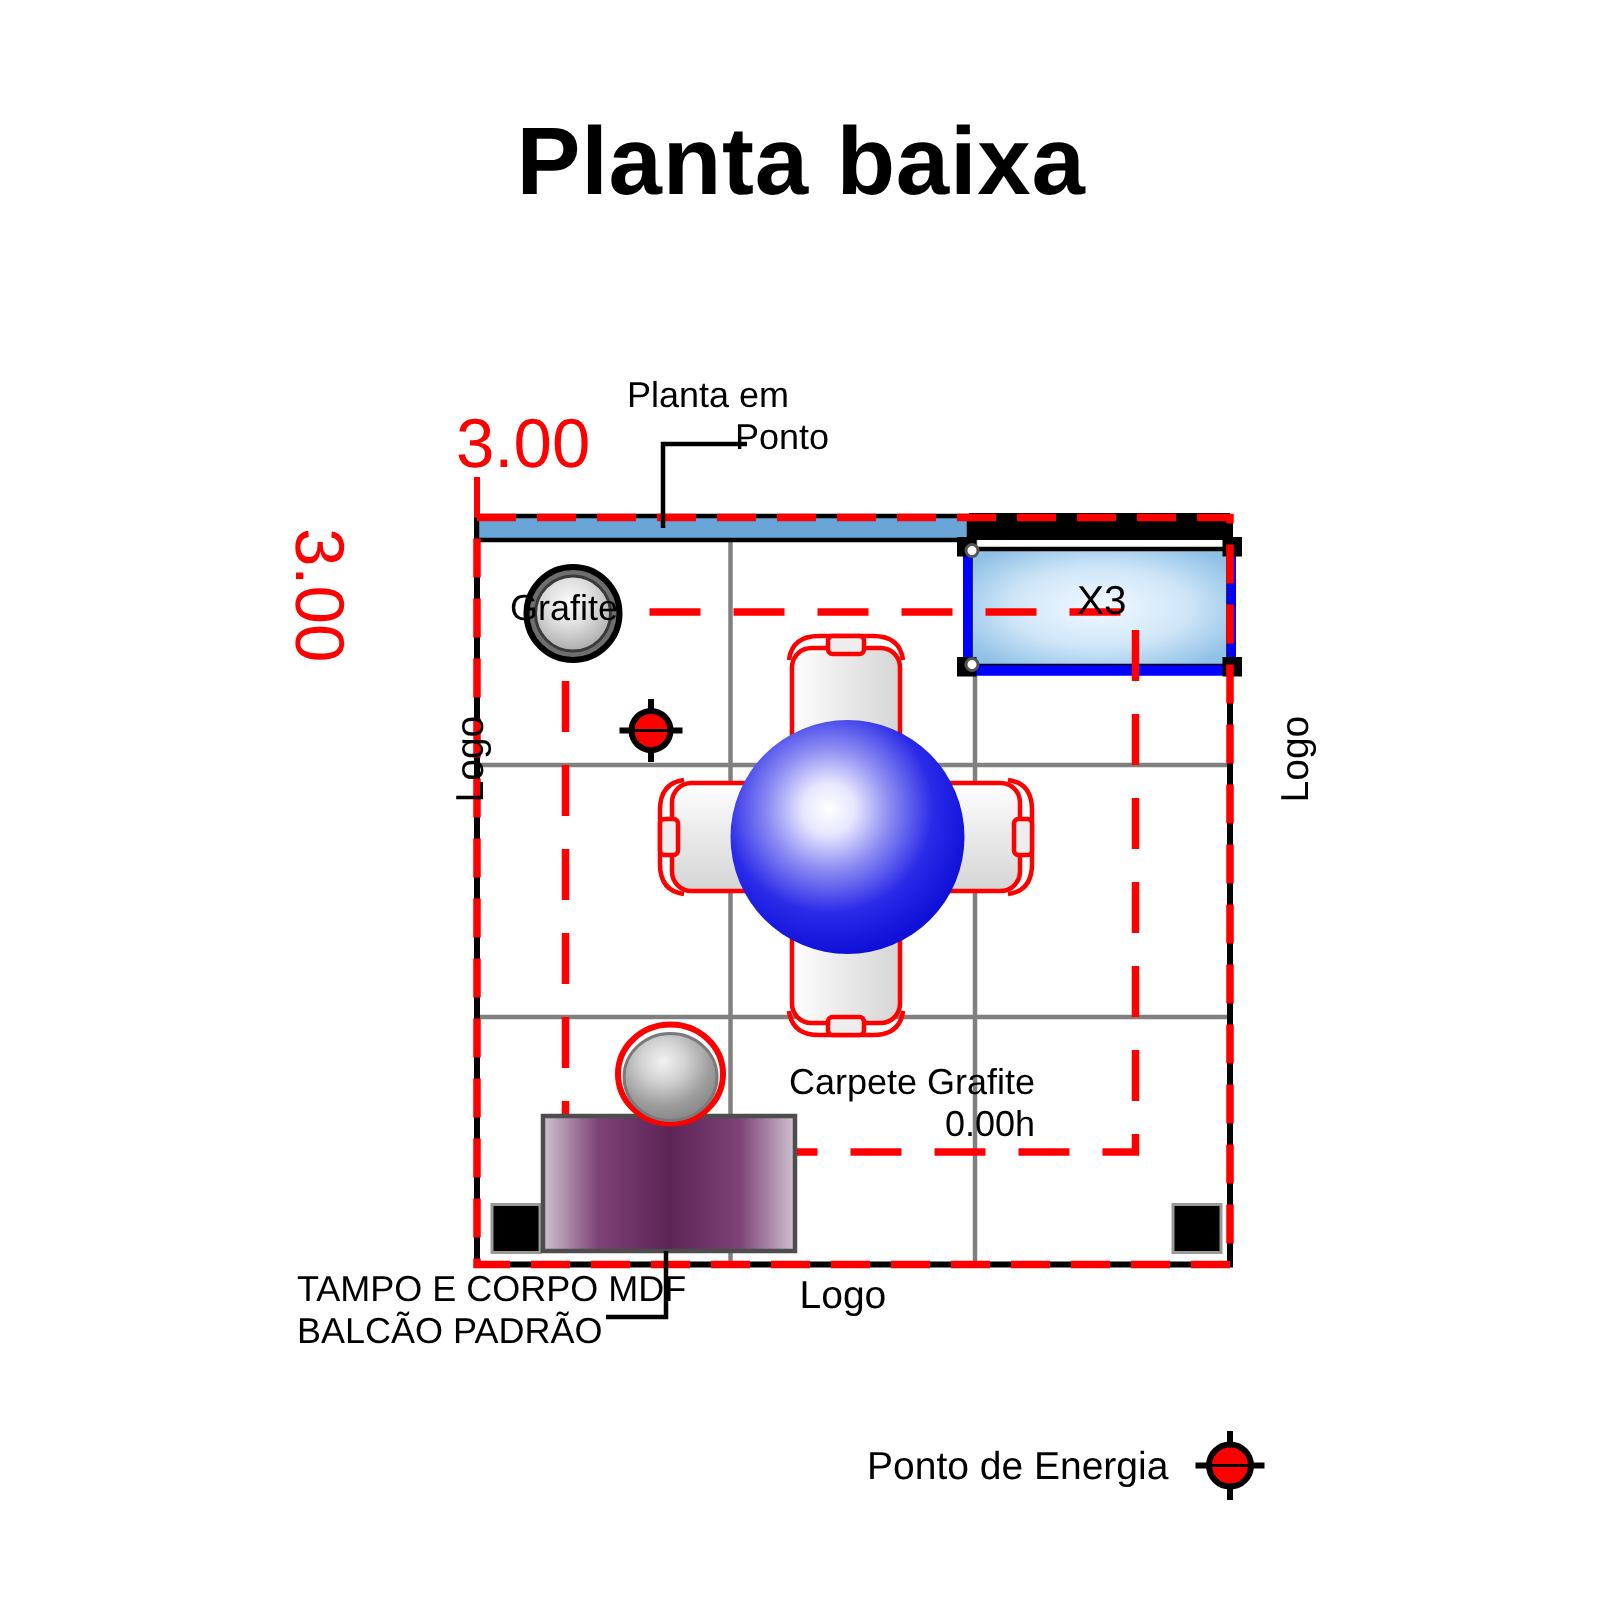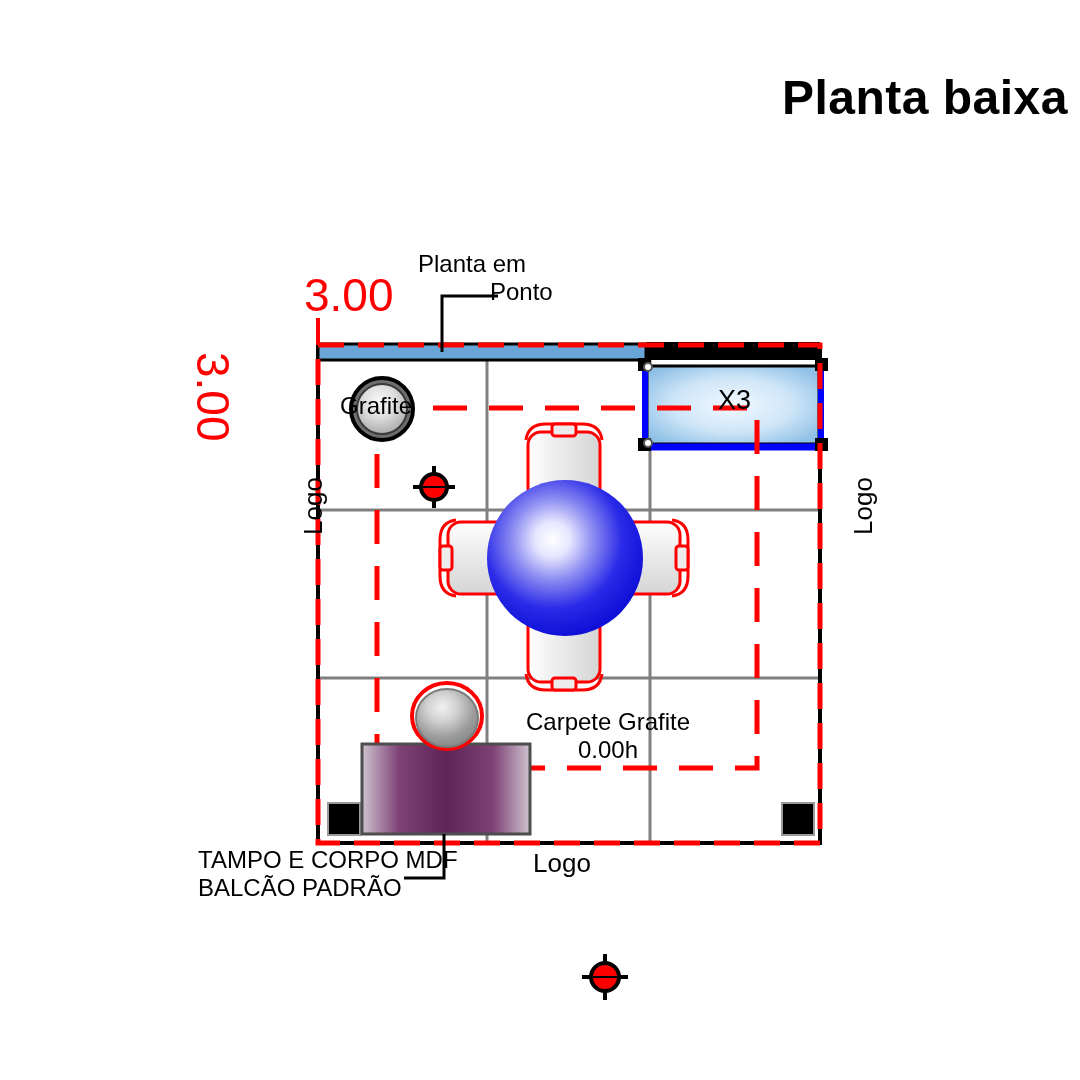--- a/index.html
+++ b/index.html
@@ -15,22 +15,22 @@
     font-family: "Liberation Sans", sans-serif;
     color: #000000;
   }
 
   
   #plan-title {
     position: absolute;
     top: 72px;
     left: 0;
     width: 1068px;
-    text-align: right;
-    font-size: 48px;
+    text-align: center;
+    font-size: 64px;
     font-weight: bold;
     letter-spacing: 0.5px;
     line-height: 1.1;
     white-space: nowrap;
   }
 
   
   #plan-canvas {
     position: absolute;
     left: 0;
@@ -247,34 +247,35 @@
   <div>Planta em</div>
   <div style="margin-left:72px">Ponto</div>
 </div>
 
 <div class="plan-text" id="label-lixeira">Grafite</div>
 
 <div class="plan-text" id="label-x3">X3</div>
 
 <div class="plan-text" id="label-carpete">
   <div>Carpete Grafite</div>
-  <div style="text-align:center">0.00h</div>
+  <div style="text-align:right">0.00h</div>
 </div>
 
 <div class="plan-text" id="label-balcao">
   <div>TAMPO E CORPO MDF</div>
   <div>BALCÃO PADRÃO</div>
 </div>
 
 <div class="plan-text" id="label-logo-left">Logo</div>
 
 <div class="plan-text" id="label-logo-right">Logo</div>
 
 <div class="plan-text" id="label-logo-bottom">Logo</div>
 
 <div id="legend-row">
+  <span id="legend-label">Ponto de Energia</span>
   <svg id="legend-icon" width="54" height="54" viewBox="0 0 54 54">
     <line x1="4" y1="27" x2="50" y2="27" stroke="#000000" stroke-width="4"></line>
     <line x1="27" y1="4" x2="27" y2="50" stroke="#000000" stroke-width="4"></line>
     <circle cx="27" cy="27" r="14" fill="#ff0000" stroke="#000000" stroke-width="4"></circle>
     <line x1="13" y1="27" x2="41" y2="27" stroke="#000000" stroke-width="2"></line>
   </svg>
 </div>
 
 </body></html>

